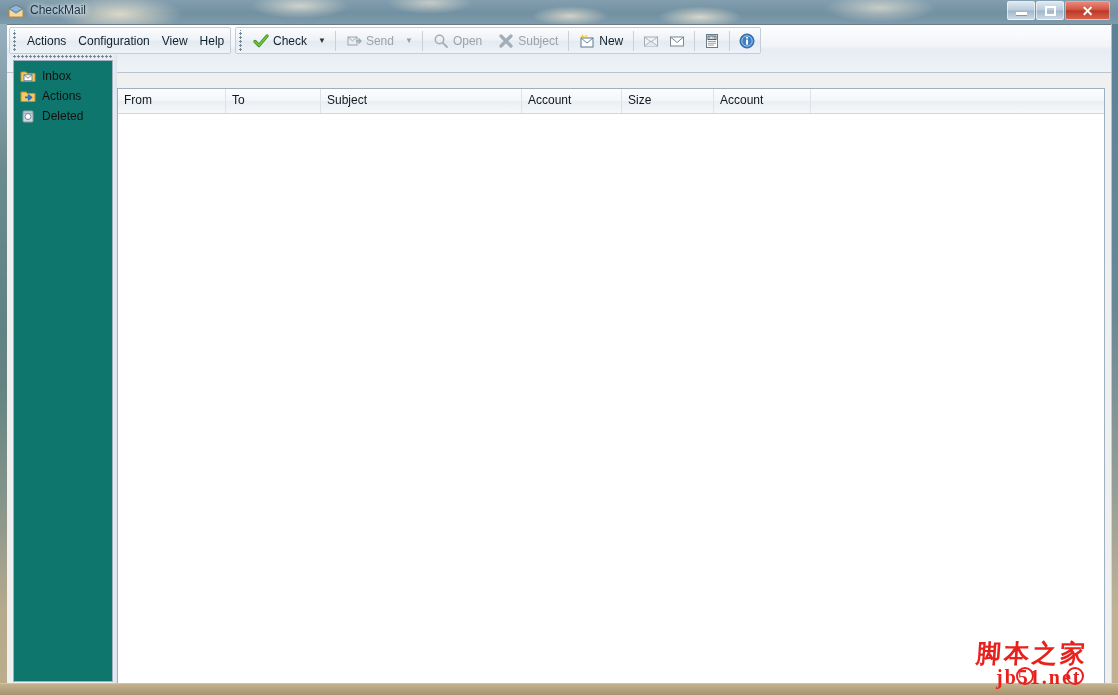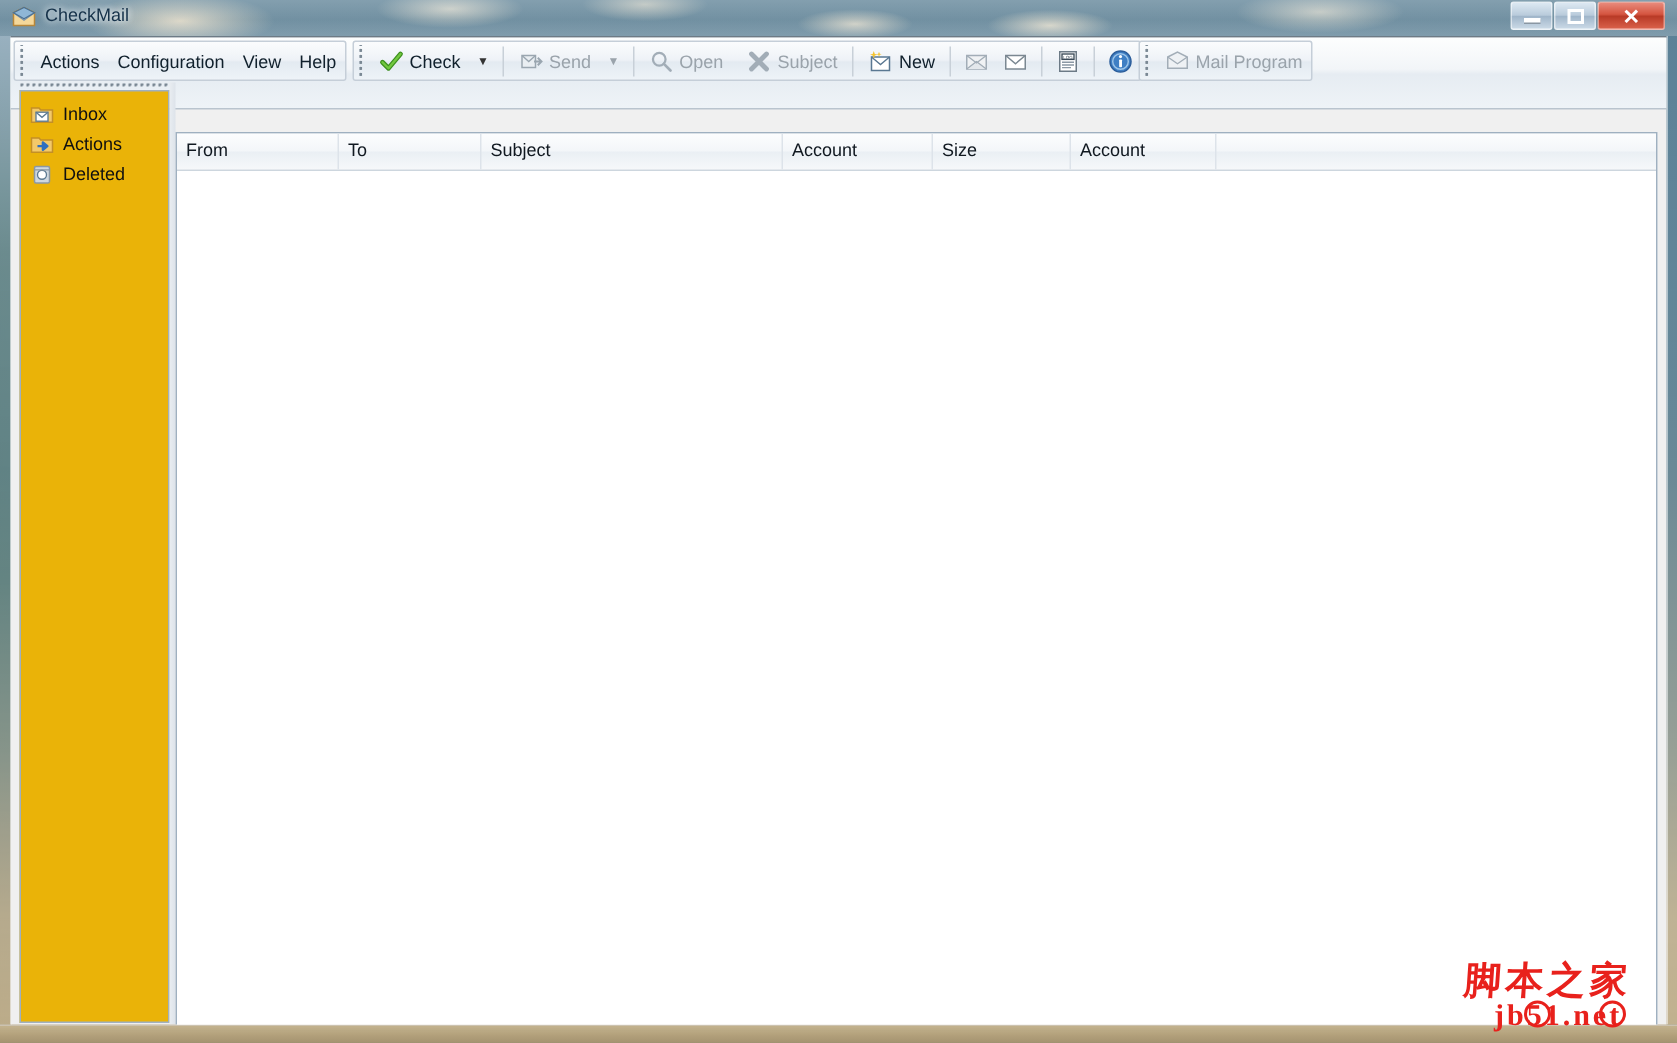--- a/index.html
+++ b/index.html
@@ -121,21 +121,21 @@
   }
   .tool-btn.disabled { color:#9aa3ab;justify-content:flex-end; }
   .tb-sep { width:1px; height:20px; background:#c8d0d8; margin:0 4px; flex:0 0 auto;}
   .caret { font-size:8px; color:#333; padding:0 5px; }
   .caret.dim { color:#9aa3ab; }
   .ico { width:16px; height:16px; flex:0 0 auto; display:block; }
 
   
   #sidebar-band {
     position:absolute; left:6px; top:35px; width:100px; height:622px;
-    background:#eab308;
+    background:#0f766e;
     border:1px solid #9fb0c0;
     box-sizing:border-box;
   }
   #sidebar-grip {
     position:absolute; left:6px; top:30px; width:100px; height:6px;
     background-image: radial-gradient(circle at 1.5px 1.5px, #7a8894 1px, transparent 1.2px);
     background-size: 4px 4px;
     background-repeat: repeat-x;
   }
   .folder-item {
@@ -343,32 +343,20 @@
             <svg width="16" height="16" viewBox="0 0 16 16">
               <circle cx="8" cy="8" r="7" fill="#3f7fc4" stroke="#2d5f9c" stroke-width="1"></circle>
               <circle cx="8" cy="8" r="5.2" fill="none" stroke="#9cc4e8" stroke-width="1"></circle>
               <circle cx="8" cy="4.7" r="1.05" fill="#ffffff"></circle>
               <rect x="7.1" y="6.6" width="1.9" height="5.2" rx="0.5" fill="#ffffff"></rect>
             </svg>
           </span>
         </span>
       </div>
 
-      <div class="tb-band" id="mailprog-band" style="left:752px;">
-        <span class="grip"></span>
-        <span class="tool-btn disabled">
-          <span class="ico">
-            <svg width="16" height="16" viewBox="0 0 16 16">
-              <path d="M1.5 5 L8 1.8 L14.5 5 L14.5 12.5 L1.5 12.5 Z" fill="#eef1f4" stroke="#a2adb7" stroke-width="1"></path>
-              <path d="M1.5 5 L8 9.5 L14.5 5" fill="none" stroke="#a2adb7" stroke-width="0.9"></path>
-            </svg>
-          </span>
-          <span>Mail Program</span>
-        </span>
-      </div>
     </div>
 
     <div id="sidebar-grip"></div>
     <div id="sidebar-band">
       <div class="folder-item" style="margin-top:5px;">
         <span class="ico">
           <svg width="16" height="16" viewBox="0 0 16 16">
             <path d="M1 4 L6 4 L7.2 5.4 L15 5.4 L15 13.5 L1 13.5 Z" fill="#f3c96a" stroke="#c38f27" stroke-width="1"></path>
             <rect x="4" y="6.8" width="8" height="6" fill="#ffffff" stroke="#5d7a92" stroke-width="0.9"></rect>
             <path d="M4 6.8 L8 10.2 L12 6.8" fill="none" stroke="#5d7a92" stroke-width="0.9"></path>

